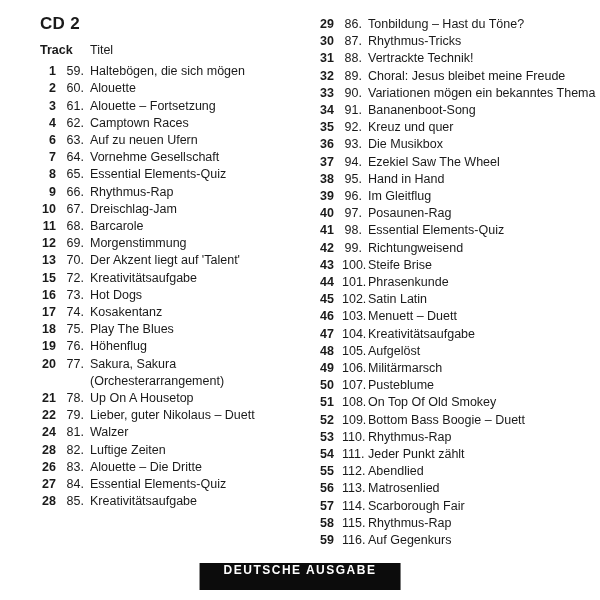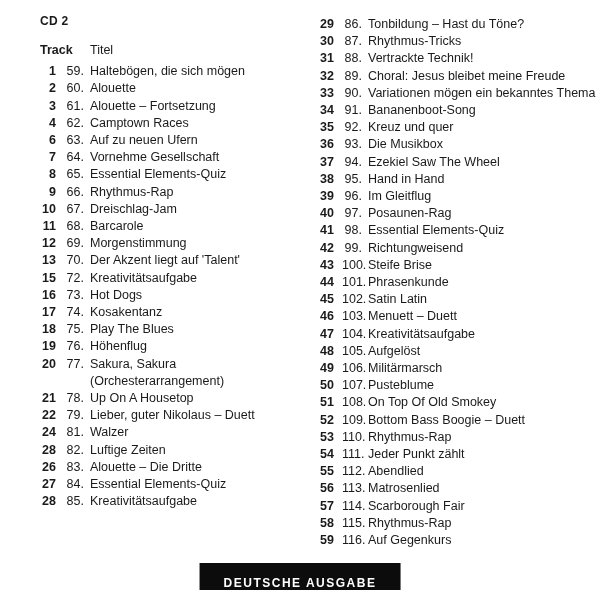--- a/index.html
+++ b/index.html
@@ -13,21 +13,21 @@
     height: 600px;
     background: #ffffff;
     font-family: "Liberation Sans", sans-serif;
     color: #1a1a1a;
     overflow: hidden;
   }
   .cd-label {
     position: absolute;
     left: 40px;
     top: 14px;
-    font-size: 12px;
+    font-size: 17px;
     font-weight: bold;
     letter-spacing: 0.3px;
   }
   .col {
     position: absolute;
     font-size: 12.5px;
     line-height: 17.2px;
   }
   .col.left  { left: 40px;  top: 42px;  width: 260px; }
   .col.right { left: 318px; top: 16px;  width: 270px; }
@@ -63,21 +63,21 @@
   .footer-badge {
     position: absolute;
     left: 50%;
     top: 563px;
     transform: translateX(-50%);
     height: 27px;
     padding: 0 24px;
     background: #0c0c0c;
     color: #ffffff;
     display: flex;
-    align-items: flex-end;
+    align-items: flex-start;
     justify-content: center;
     font-size: 12px;
     font-weight: bold;
     letter-spacing: 1.5px;
     white-space: nowrap;
   }
 </style>
 </head>
 <body>
 

